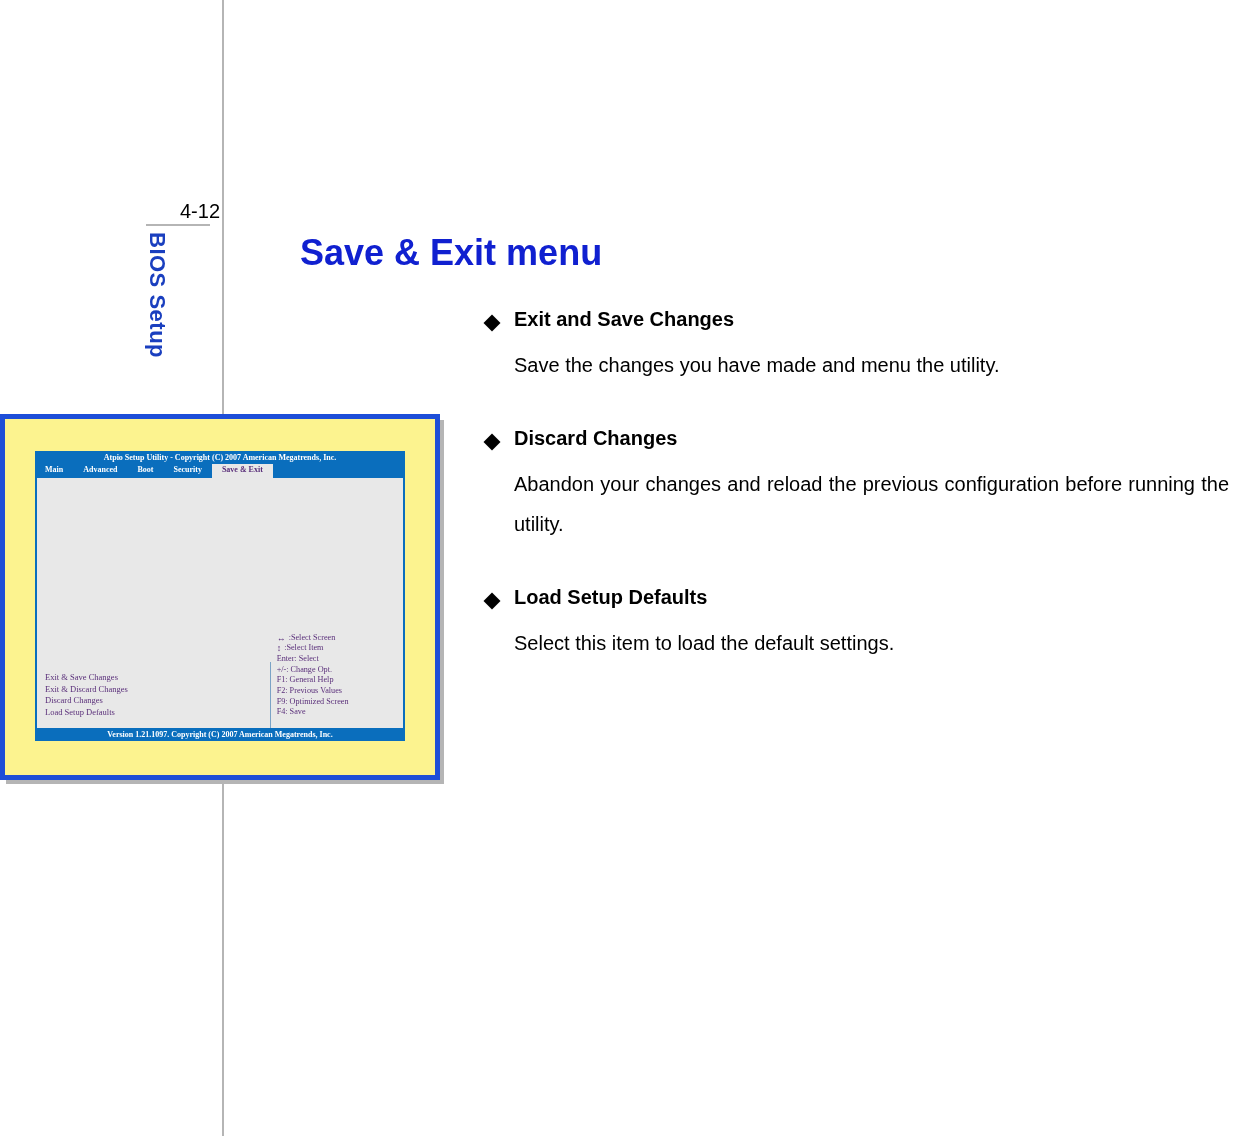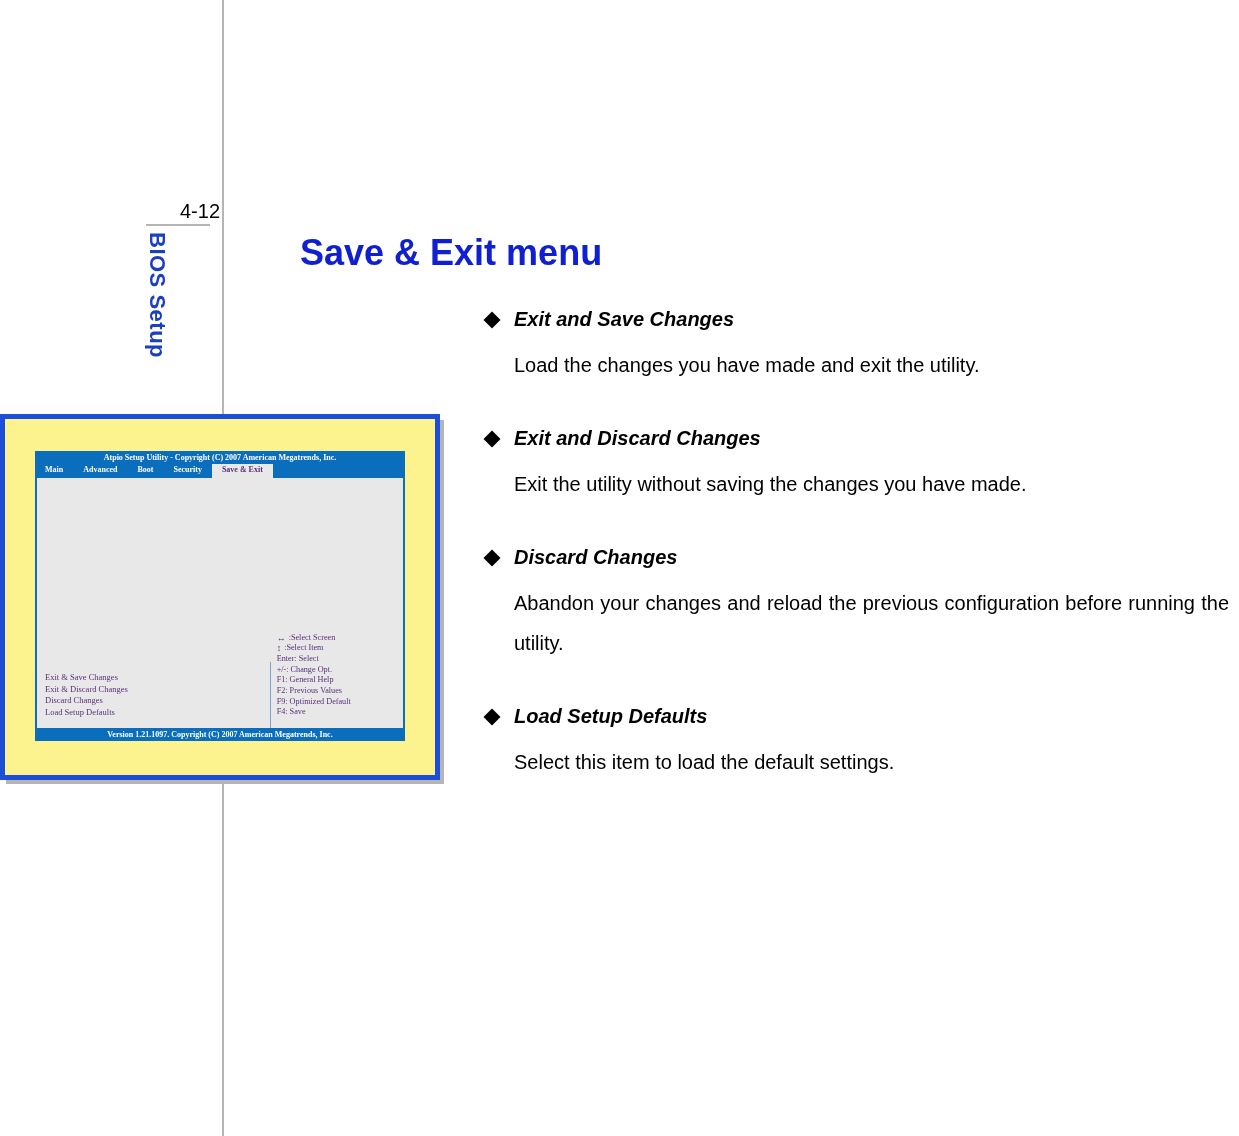--- a/index.html
+++ b/index.html
@@ -70,22 +70,21 @@
   }
   .items {
     margin-left: 186px;
     margin-right: 10px;
   }
   .item {
     margin-bottom: 42px;
   }
   .item-row {
     display: flex;
-    align-items: flex-start;
-    font-style: italic;
+    align-items: center;
   }
   .bullet {
     width: 12px;
     height: 12px;
     background: #000;
     transform: rotate(45deg);
     flex: 0 0 12px;
     margin-top: 6px;
     margin-right: 16px;
   }
@@ -205,30 +204,23 @@
 
   <div class="content">
     <div class="title">Save &amp; Exit menu</div>
     <div class="items">
 
       <div class="item">
         <div class="item-row">
           <div class="bullet"></div>
           <div class="item-head">Exit and Save Changes</div>
         </div>
-        <div class="item-desc">Load the changes you have made and exit the utility.</div>
-      </div>
-
-      <div class="item">
-        <div class="item-row">
-          <div class="bullet"></div>
-          <div class="item-head">Exit and Discard Changes</div>
-        </div>
-        <div class="item-desc">Exit the utility without saving the changes you have made.</div>
-      </div>
+        <div class="item-desc">Save the changes you have made and menu the utility.</div>
+      </div>
+
 
       <div class="item">
         <div class="item-row">
           <div class="bullet"></div>
           <div class="item-head">Discard Changes</div>
         </div>
         <div class="item-desc justify">Abandon your changes and reload the previous configuration before running the utility.</div>
       </div>
 
       <div class="item">
@@ -276,21 +268,21 @@
             <div class="hint-row">
                 <span>+/-: Change Opt.</span>
               </div>
             <div class="hint-row">
                 <span>F1: General Help</span>
               </div>
             <div class="hint-row">
                 <span>F2: Previous Values</span>
               </div>
             <div class="hint-row">
-                <span>F9: Optimized Default</span>
+                <span>F9: Optimized Screen</span>
               </div>
             <div class="hint-row">
                 <span>F4: Save</span>
               </div>
           </div>
         </div>
         <div class="bios-footer">Version 1.21.1097. Copyright (C) 2007 American Megatrends, Inc.</div>
       </div>
     </div>
   </div>

